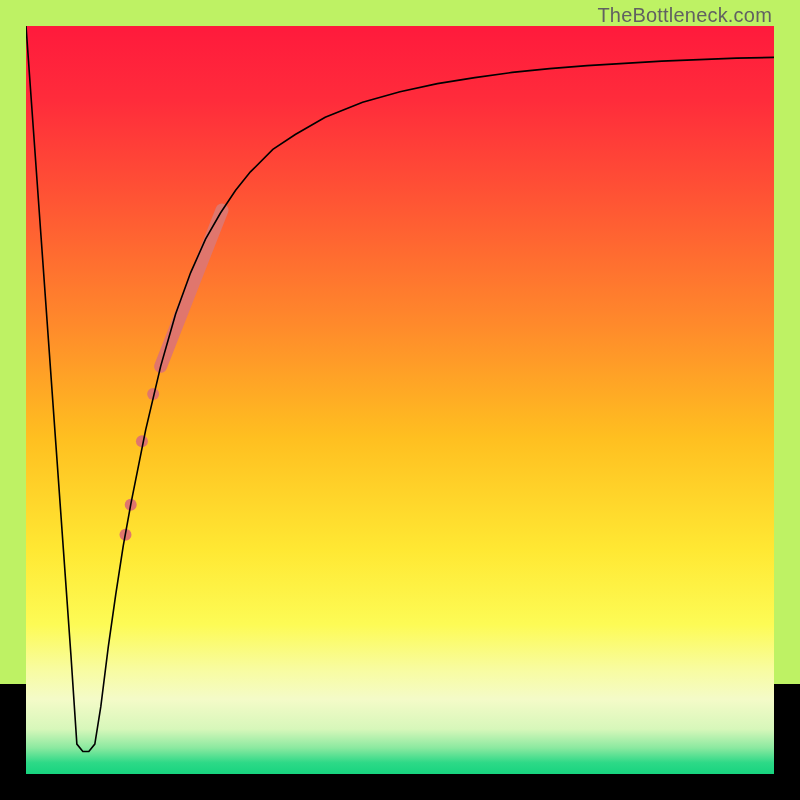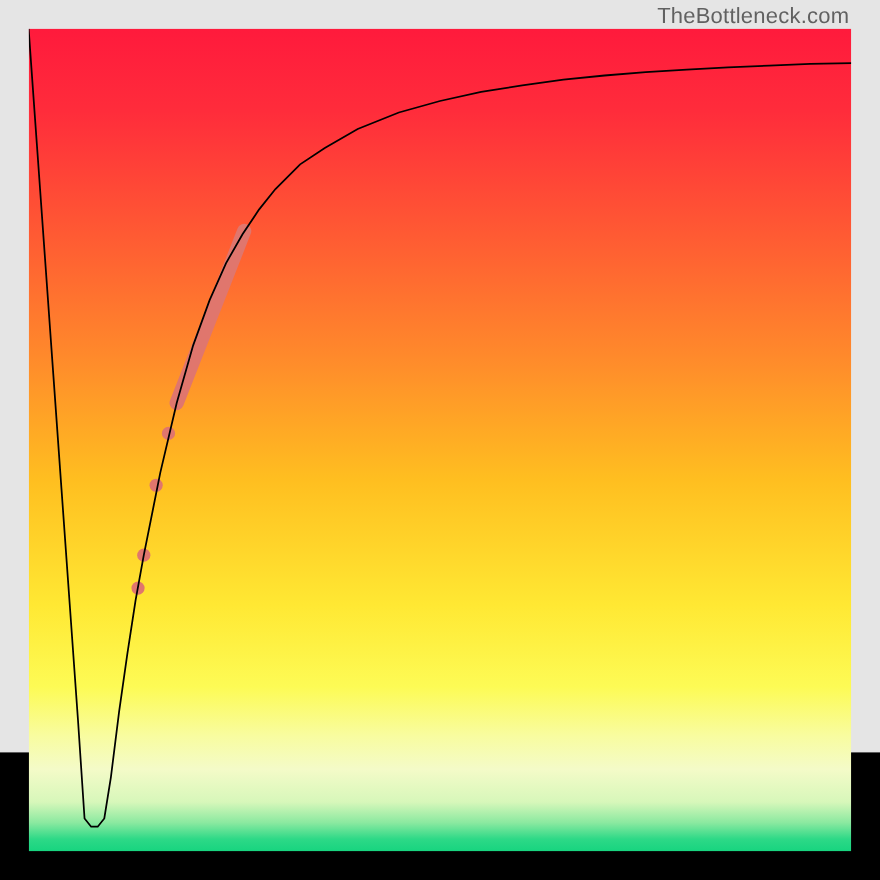--- a/index.html
+++ b/index.html
@@ -8,21 +8,21 @@
     width: 800px;
     height: 800px;
     overflow: hidden;
     background: #000;
     font-family: Arial, Helvetica, sans-serif;
   }
   .frame {
     position: relative;
     width: 800px;
     height: 684px;
-    background: #e5e5e5;
+    background: #bef264;
   }
   .plot-area {
     position: absolute;
     left: 26px;
     top: 26px;
     width: 748px;
     height: 748px;
     overflow: hidden;
   }
   .gradient-bg {

